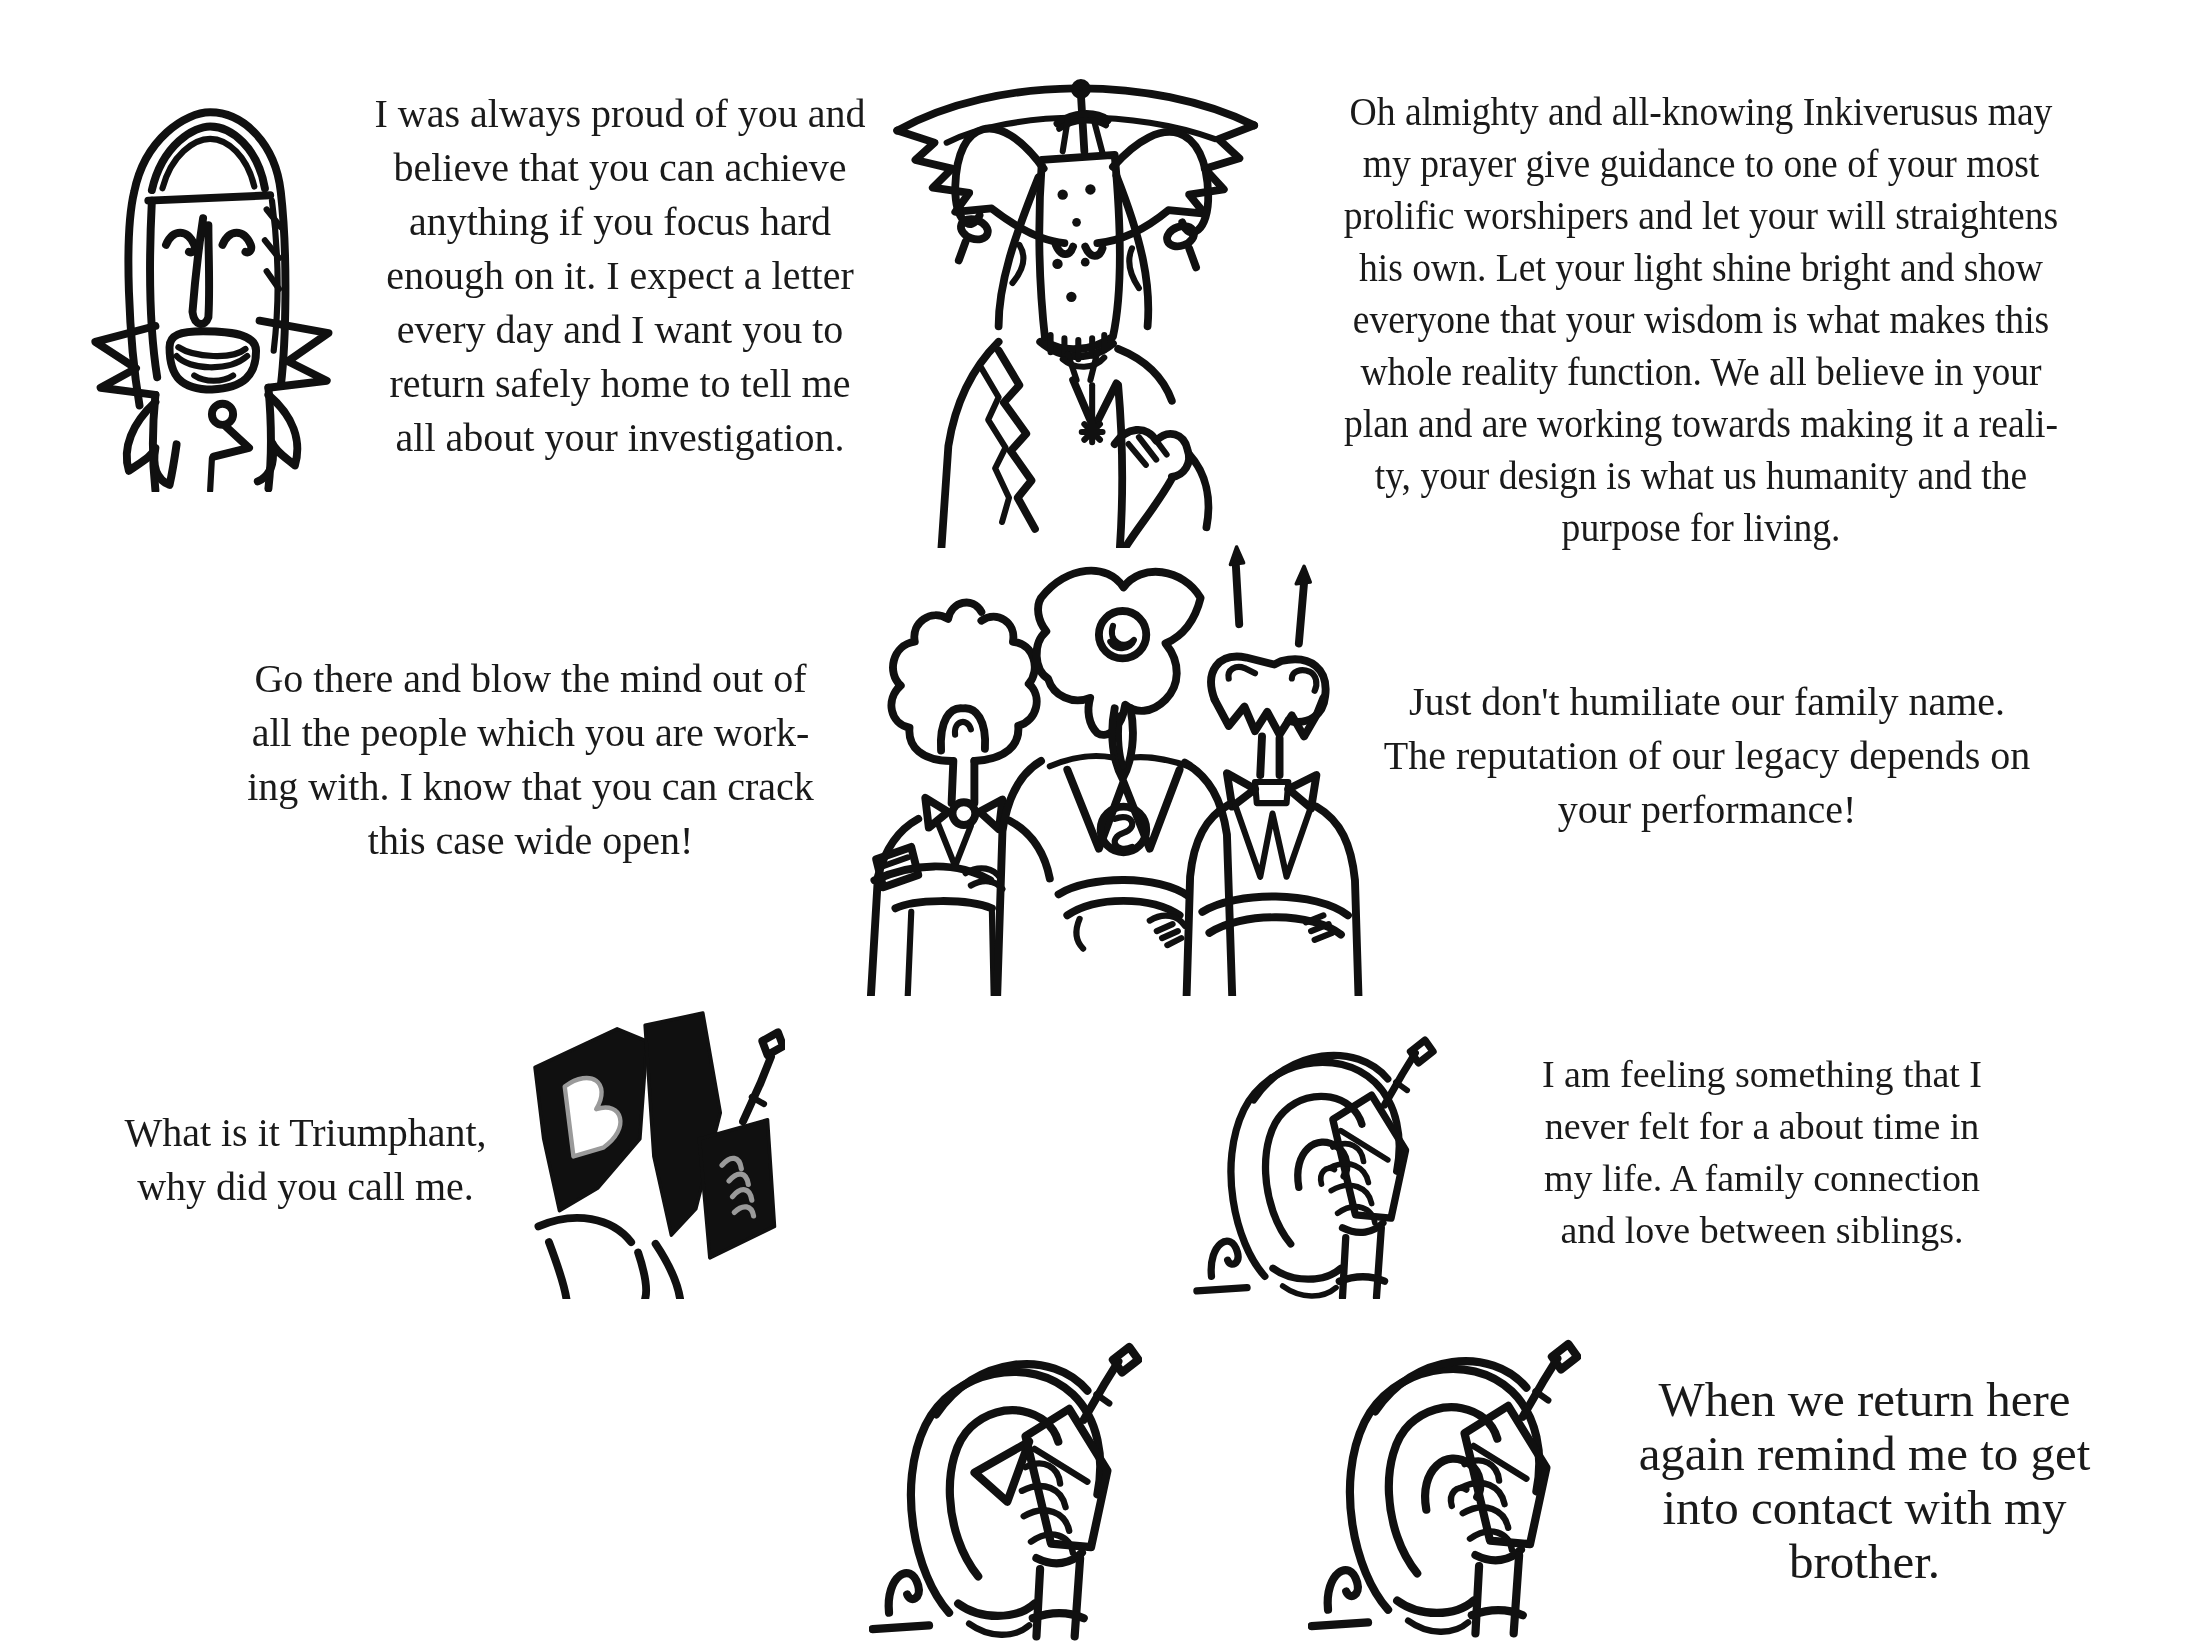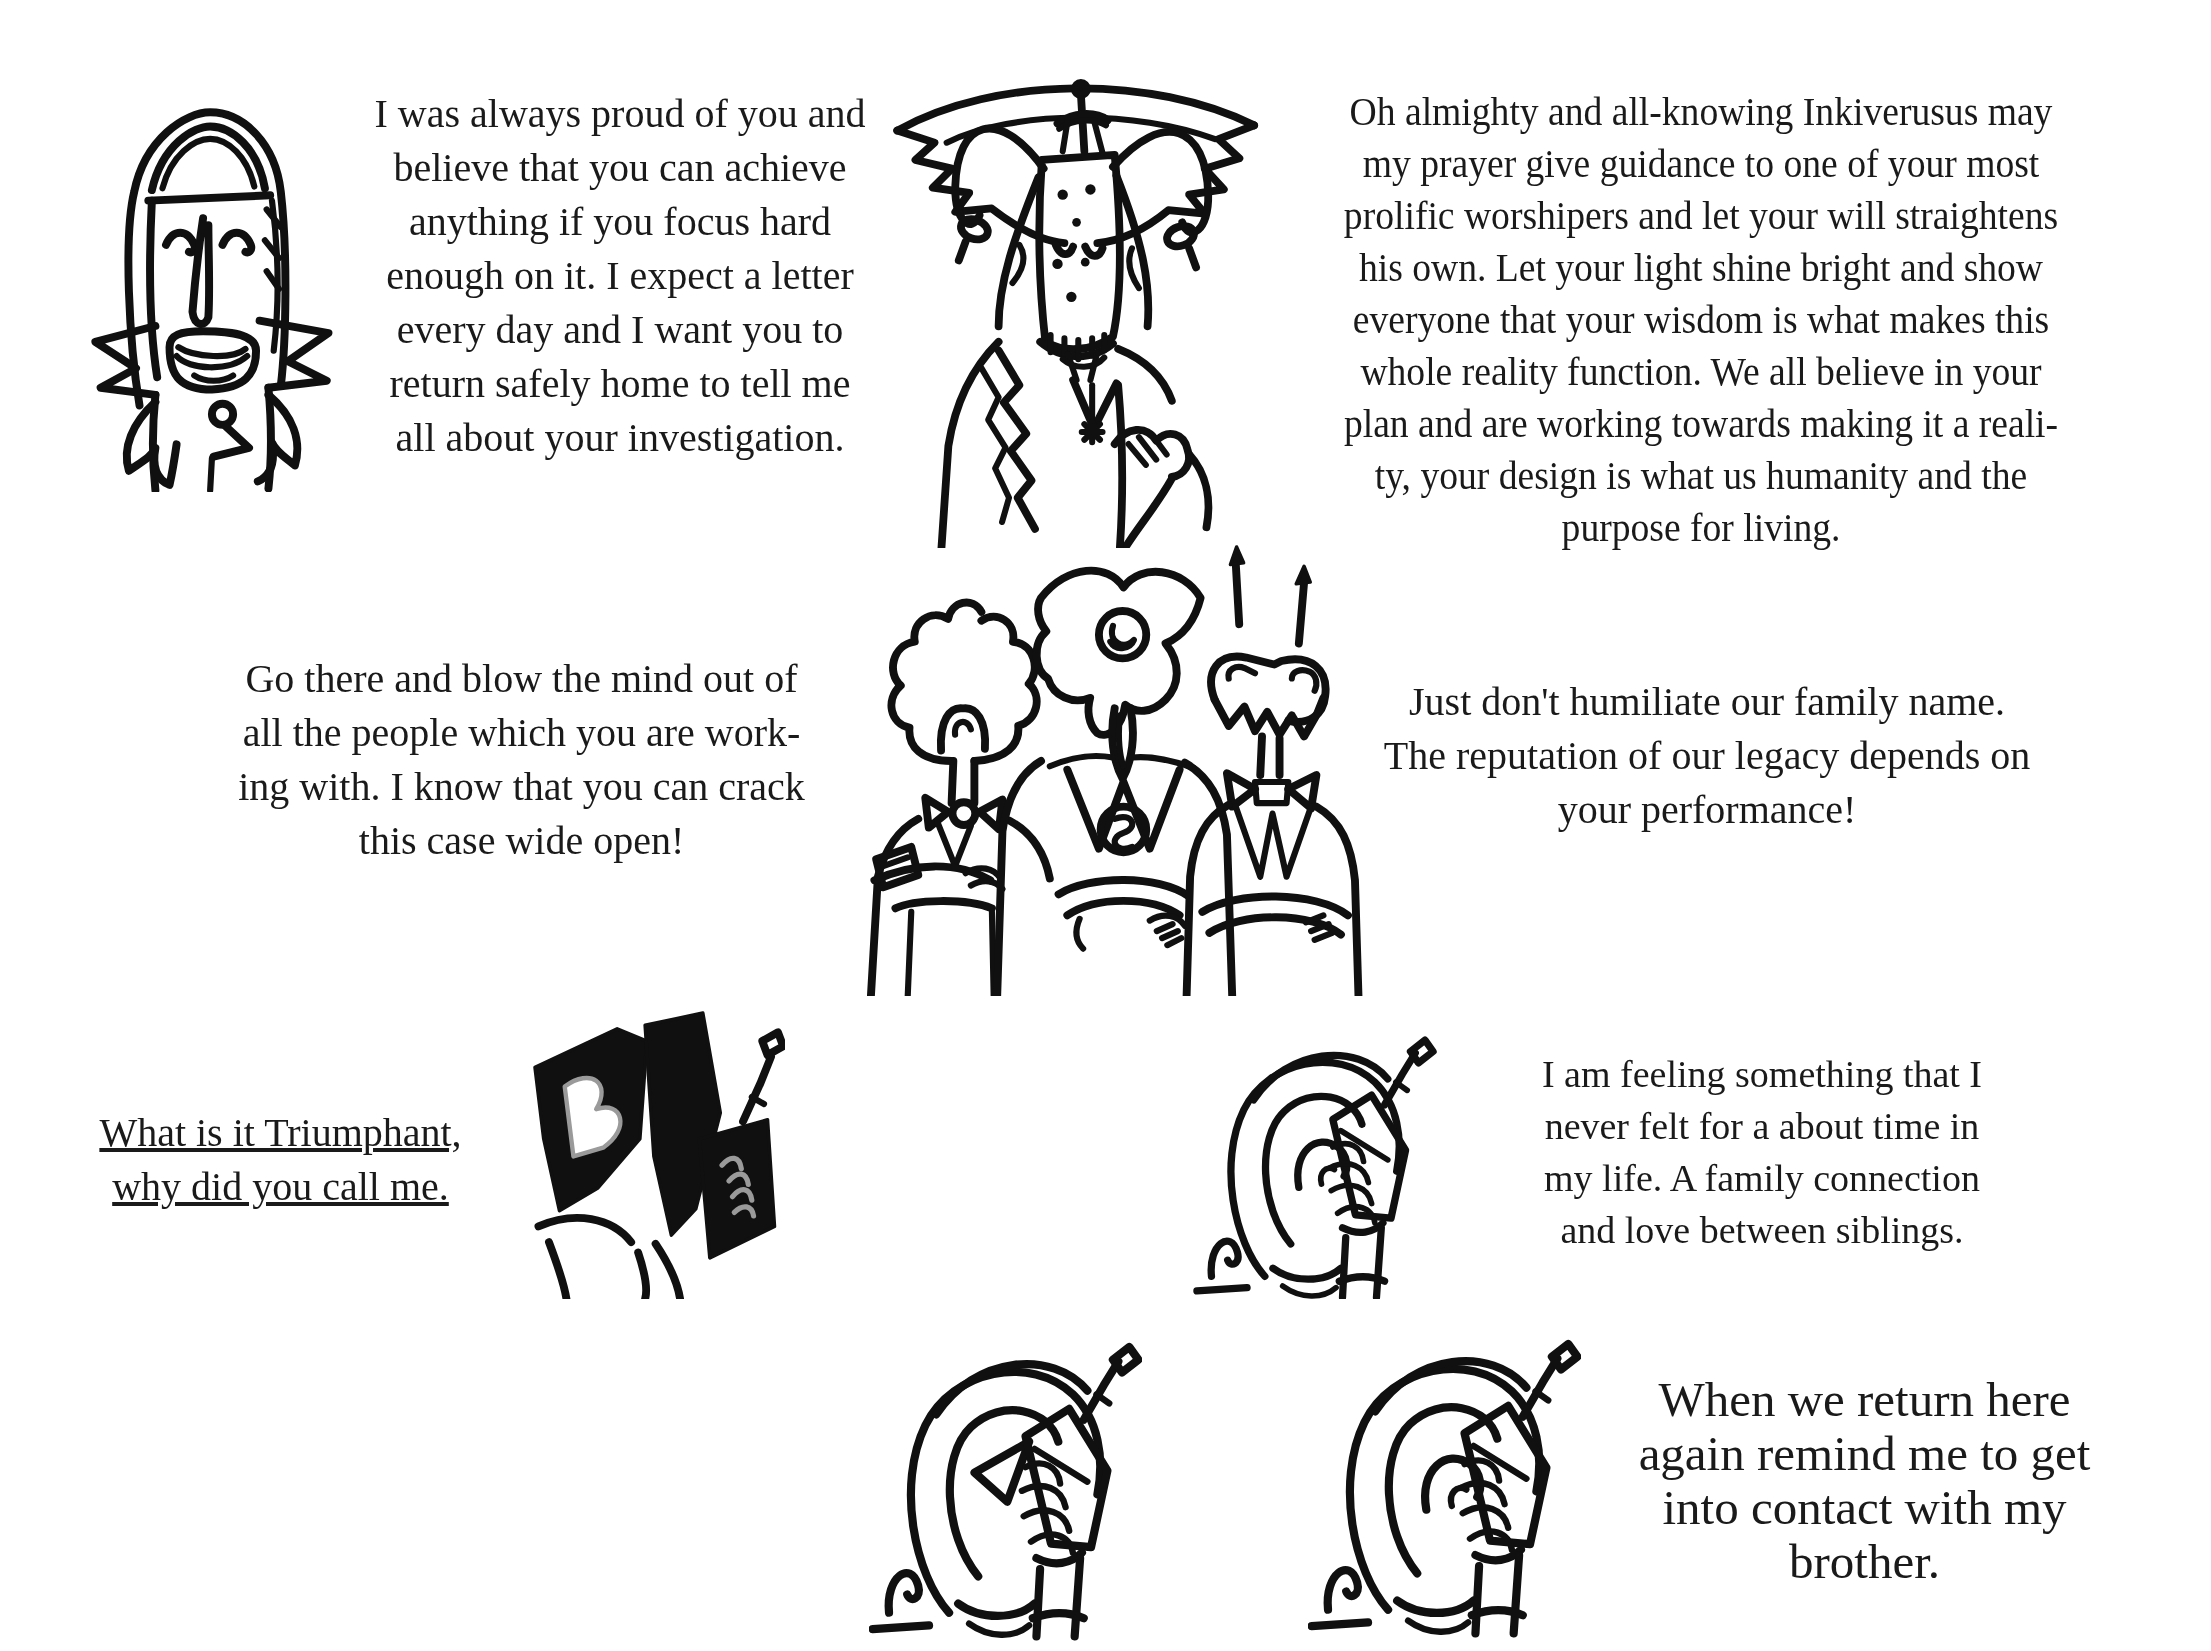--- a/index.html
+++ b/index.html
@@ -14,23 +14,23 @@
   .speech{
     position:absolute;
     text-align:center;
     white-space:pre-line;
     font-size:40px;
     line-height:54px;
     color:#1a1a1a;
   }
   .s1{left:336px;top:87px;width:568px;}
   .s2{left:1265px;top:86px;width:872px;line-height:52px;transform:scaleX(.94);transform-origin:50% 0;}
-  .s3{left:208px;top:652px;width:627px;}
+  .s3{left:217px;top:652px;width:627px;}
   .s4{left:1338px;top:675px;width:738px;}
-  .s5{left:75px;top:1106px;width:411px;text-decoration:underline;}
+  .s5{left:100px;top:1106px;width:411px;}
   .s6{left:1489px;top:1048px;width:546px;font-size:38px;line-height:52px;}
   .s7{left:83px;top:1419px;width:674px;}
   .s8{left:1635px;top:1373px;width:459px;font-size:49px;}
   .fig{position:absolute;margin:0;padding:0;}
   .f1{left:70px;top:77px;width:275px;height:415px;}
   .f2{left:863px;top:37px;width:415px;height:511px;}
   .f3{left:860px;top:540px;width:505px;height:456px;}
   .f4{left:514px;top:1006px;width:271px;height:293px;}
   .f5{left:1186px;top:1024px;width:258px;height:275px;}
   .f6{left:869px;top:1321px;width:273px;height:325px;}

